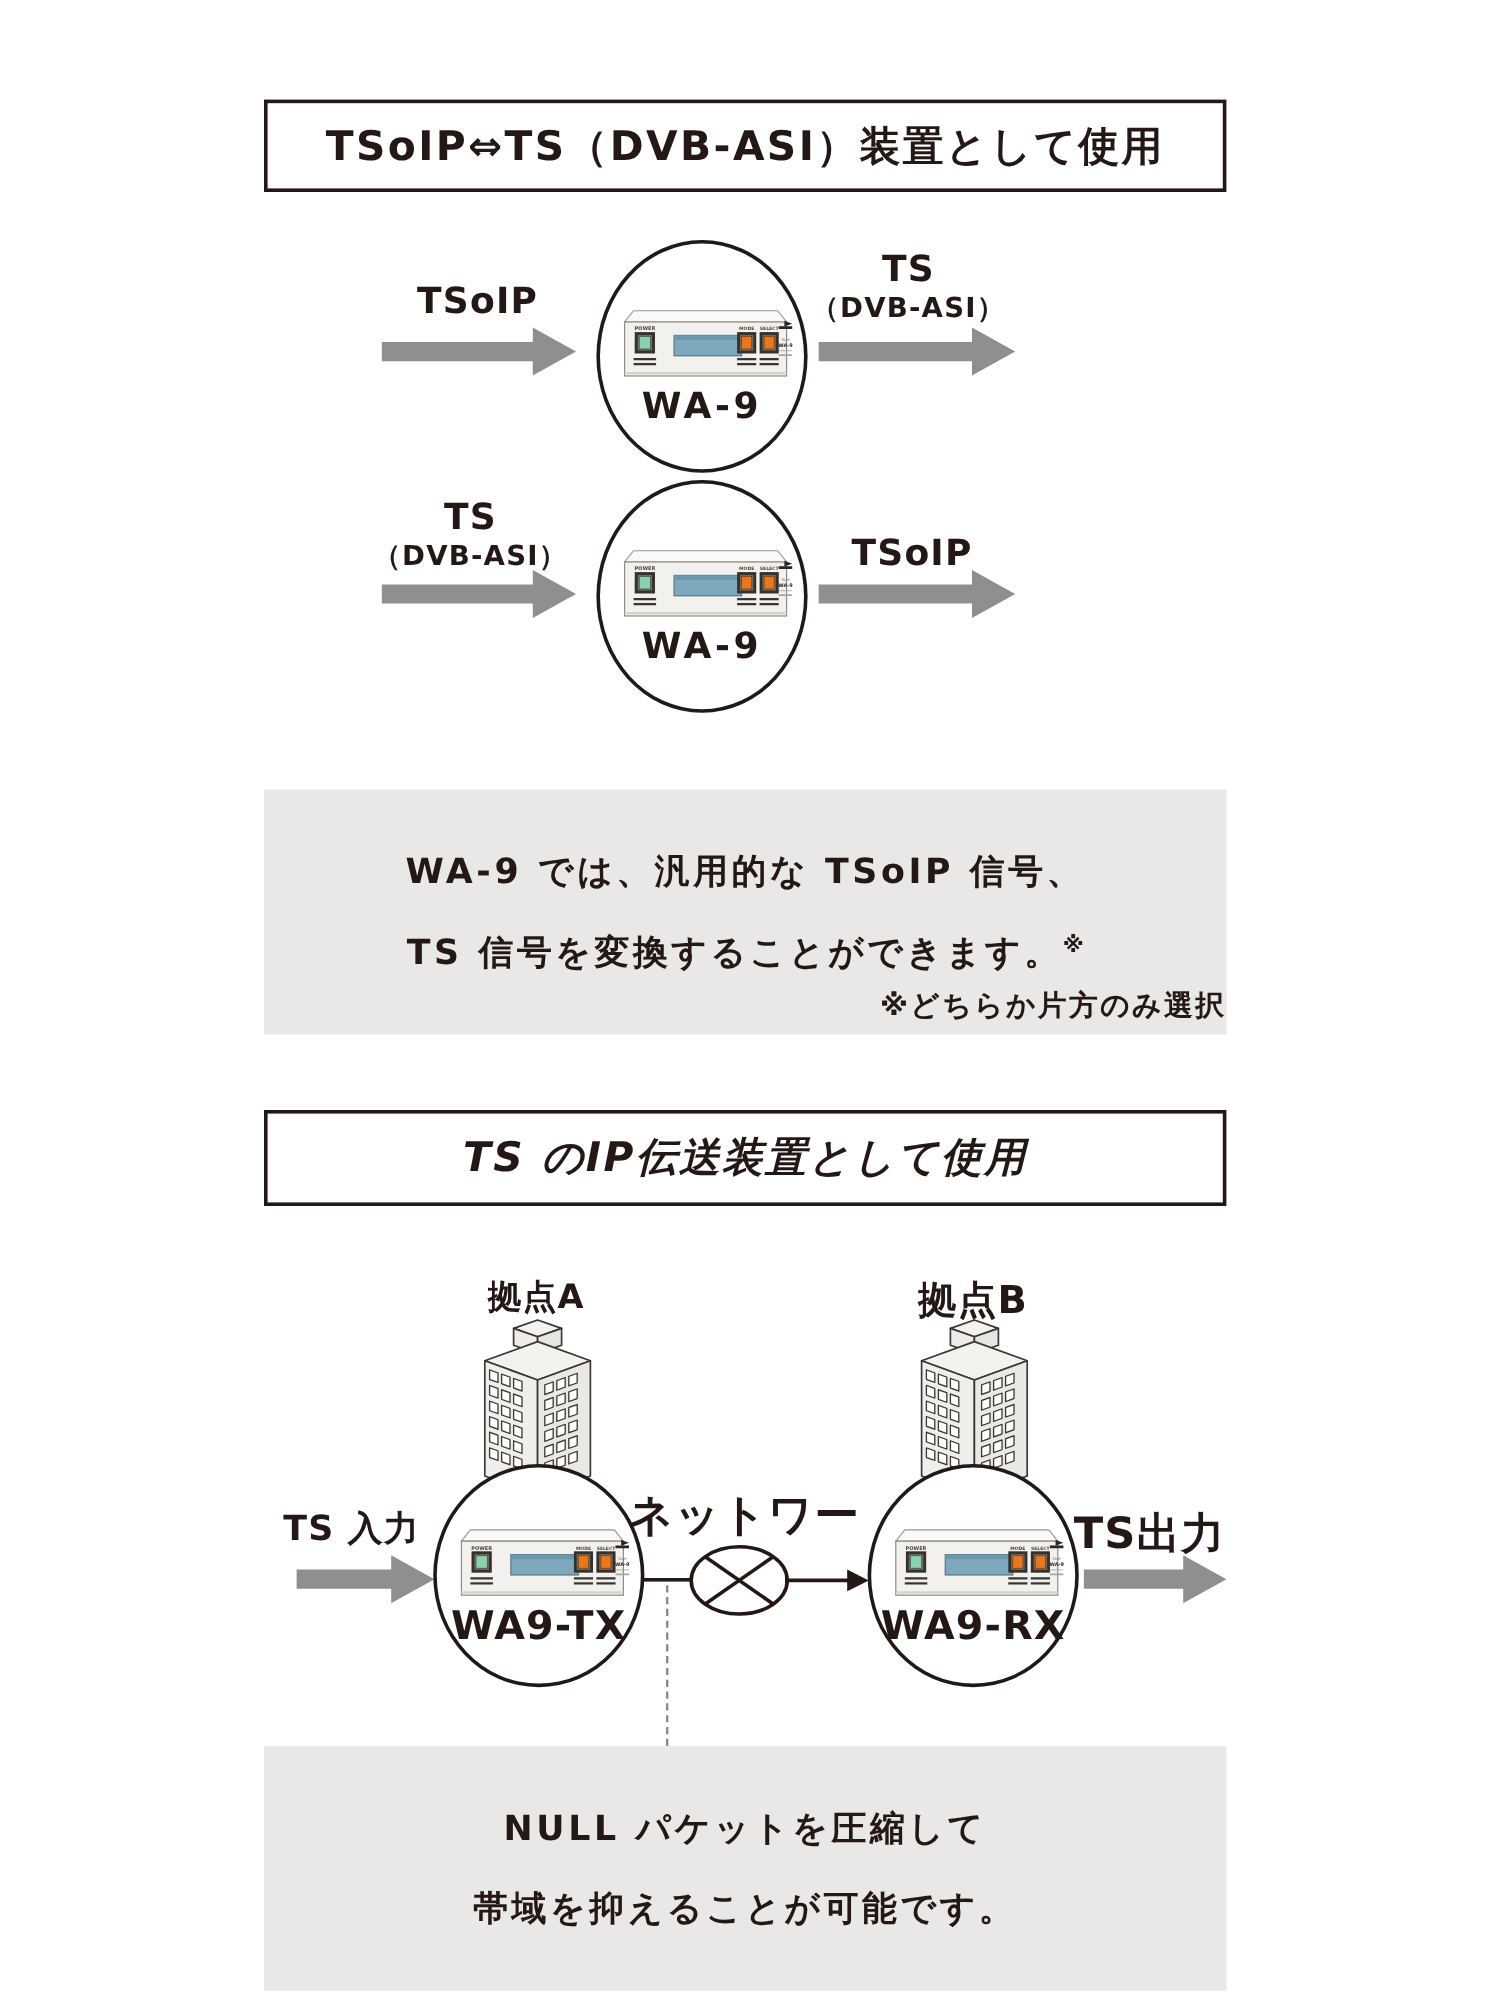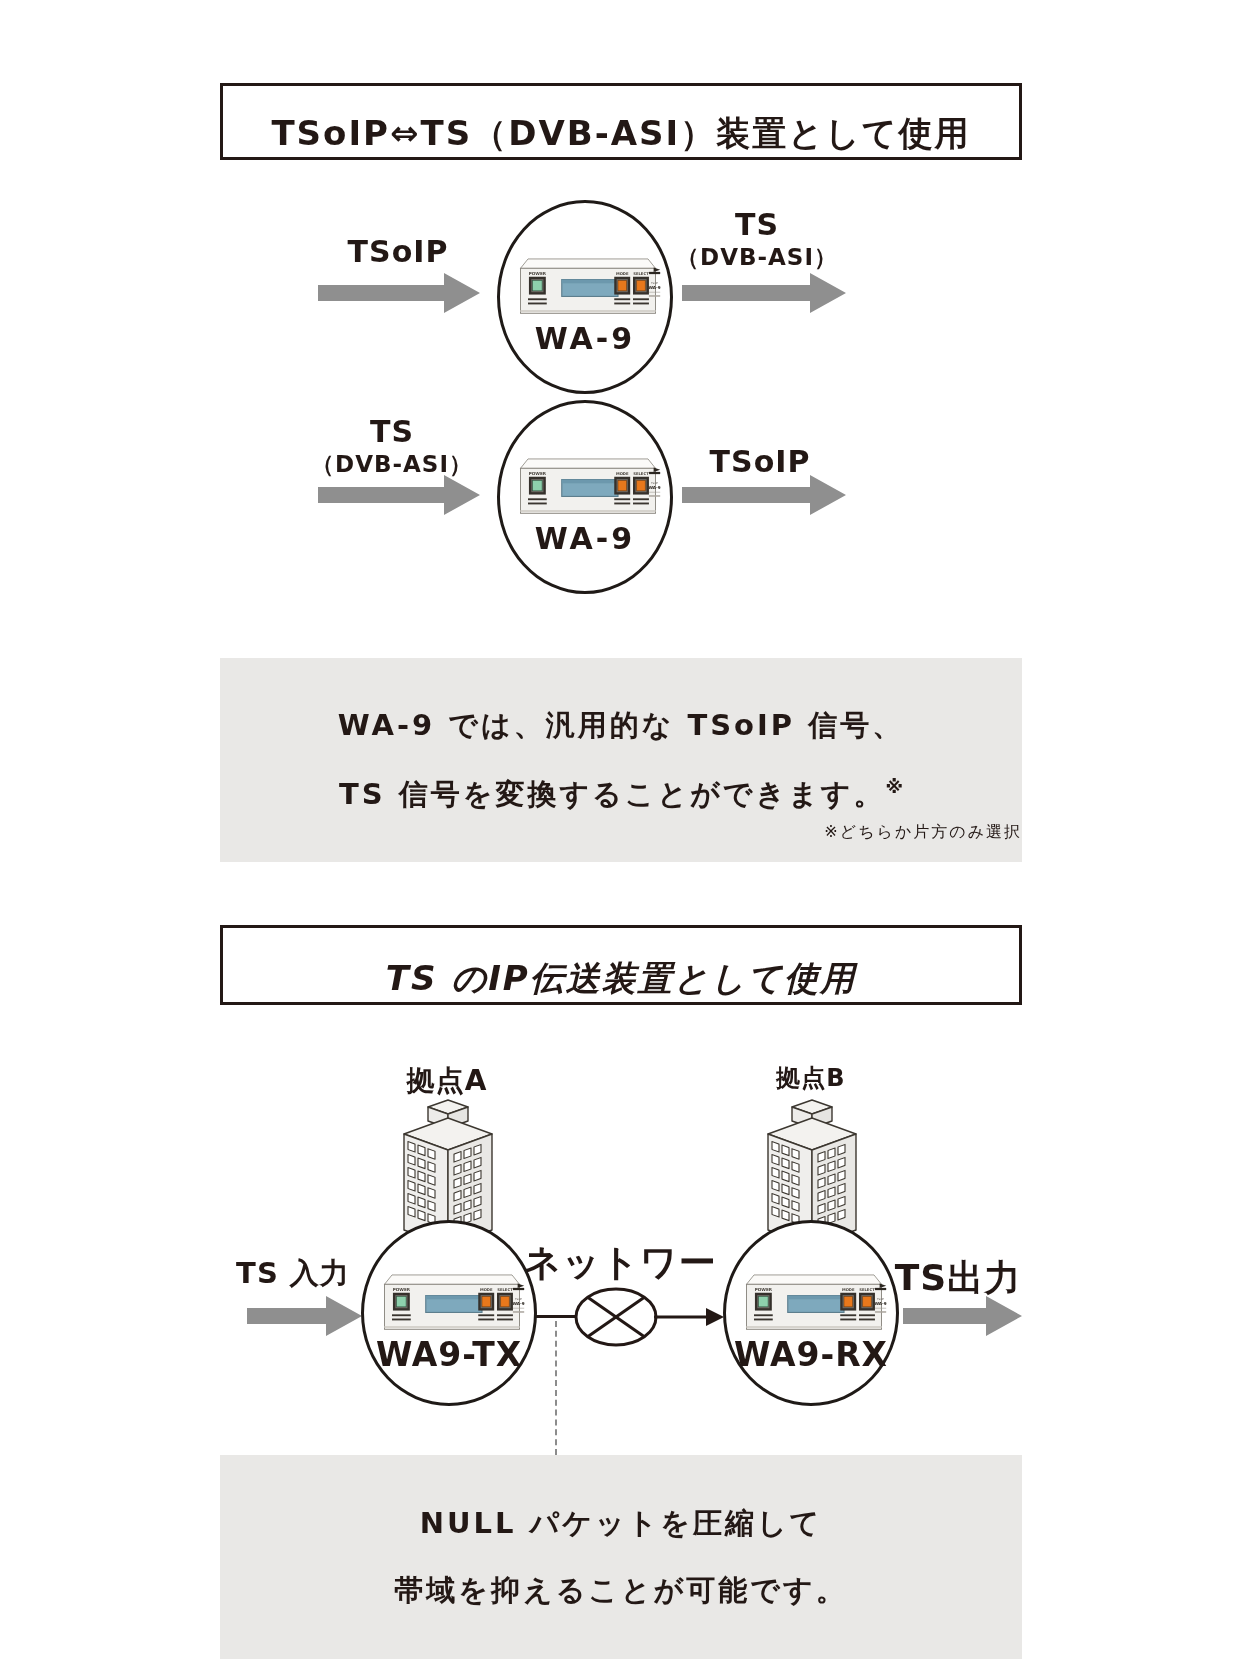--- a/index.html
+++ b/index.html
@@ -11,21 +11,21 @@
     --device-orange:#e8781c;
   }
   html,body{margin:0;padding:0;background:#fff;}
   .canvas{
     position:relative;width:1251px;height:1678px;background:#fff;overflow:hidden;
     font-family:"DejaVu Sans","Liberation Sans",sans-serif;color:var(--ink);
   }
   .abs{position:absolute;}
   .title-box{
     left:220px;width:802px;height:80px;box-sizing:border-box;
-    border:3px solid var(--ink);display:flex;align-items:flex-end;justify-content:center;
+    border:3px solid var(--ink);display:flex;align-items:center;justify-content:center;
   }
   .title-box .t{font-size:34px;font-weight:700;letter-spacing:2px;}
   .lbl{font-weight:700;text-align:center;letter-spacing:1px;}
   .lbl .big{font-size:30px;line-height:1.1;display:block;}
   .lbl .small{font-size:23px;line-height:1.2;display:block;margin-top:3px;}
   .circle{
     box-sizing:border-box;border:3px solid #1f1a17;border-radius:50%;
     background:#fff;z-index:2;
   }
   .circle .device{position:absolute;left:13px;width:150px;height:66px;}
@@ -176,28 +176,28 @@
     <span class="big">TSoIP</span>
   </div>
   <svg class="abs" style="left:682px;top:473px;" width="164" height="44">
     <polygon points="0,14 128,14 128,2 164,22 128,42 128,30 0,30" style="fill:var(--arrow)"></polygon>
   </svg>
 
   <div class="abs gray-box" style="top:658px;">
     <div class="line">WA-9 では、汎用的な TSoIP 信号、</div>
     <div class="line"><span>TS 信号を変換することができます。</span><sup>※</sup></div>
   </div>
-  <div class="abs" style="right:229px;top:822px;font-size:16px;font-weight:400;letter-spacing:2px;margin-left:12px;">※どちらか片方のみ選択</div>
+  <div class="abs" style="right:229px;top:822px;font-size:24px;font-weight:700;letter-spacing:2px;margin-left:12px;">※どちらか片方のみ選択</div>
 
   <div class="abs title-box" style="top:925px;font-style:italic;">
     <span class="t">TS のIP伝送装置として使用</span>
   </div>
 
   <div class="abs lbl" style="left:337px;top:1062px;width:220px;font-size:28px;text-align:center;">拠点A</div>
-  <div class="abs lbl" style="left:701px;top:1062px;width:220px;font-size:24px;">拠点B</div>
+  <div class="abs lbl" style="left:701px;top:1062px;width:220px;font-size:32px;">拠点B</div>
 
   <svg class="abs bldg" style="left:398px;top:1098px;" width="100" height="150" viewBox="0 0 100 150">
       <use href="#bldg"></use>
     </svg>
   <svg class="abs bldg" style="left:762px;top:1098px;" width="100" height="150" viewBox="0 0 100 150">
       <use href="#bldg"></use>
     </svg>
 
   <div class="abs lbl" style="left:183px;top:1254px;width:220px;font-size:29px;">TS 入力</div>
   <svg class="abs" style="left:247px;top:1294px;" width="115" height="44">

